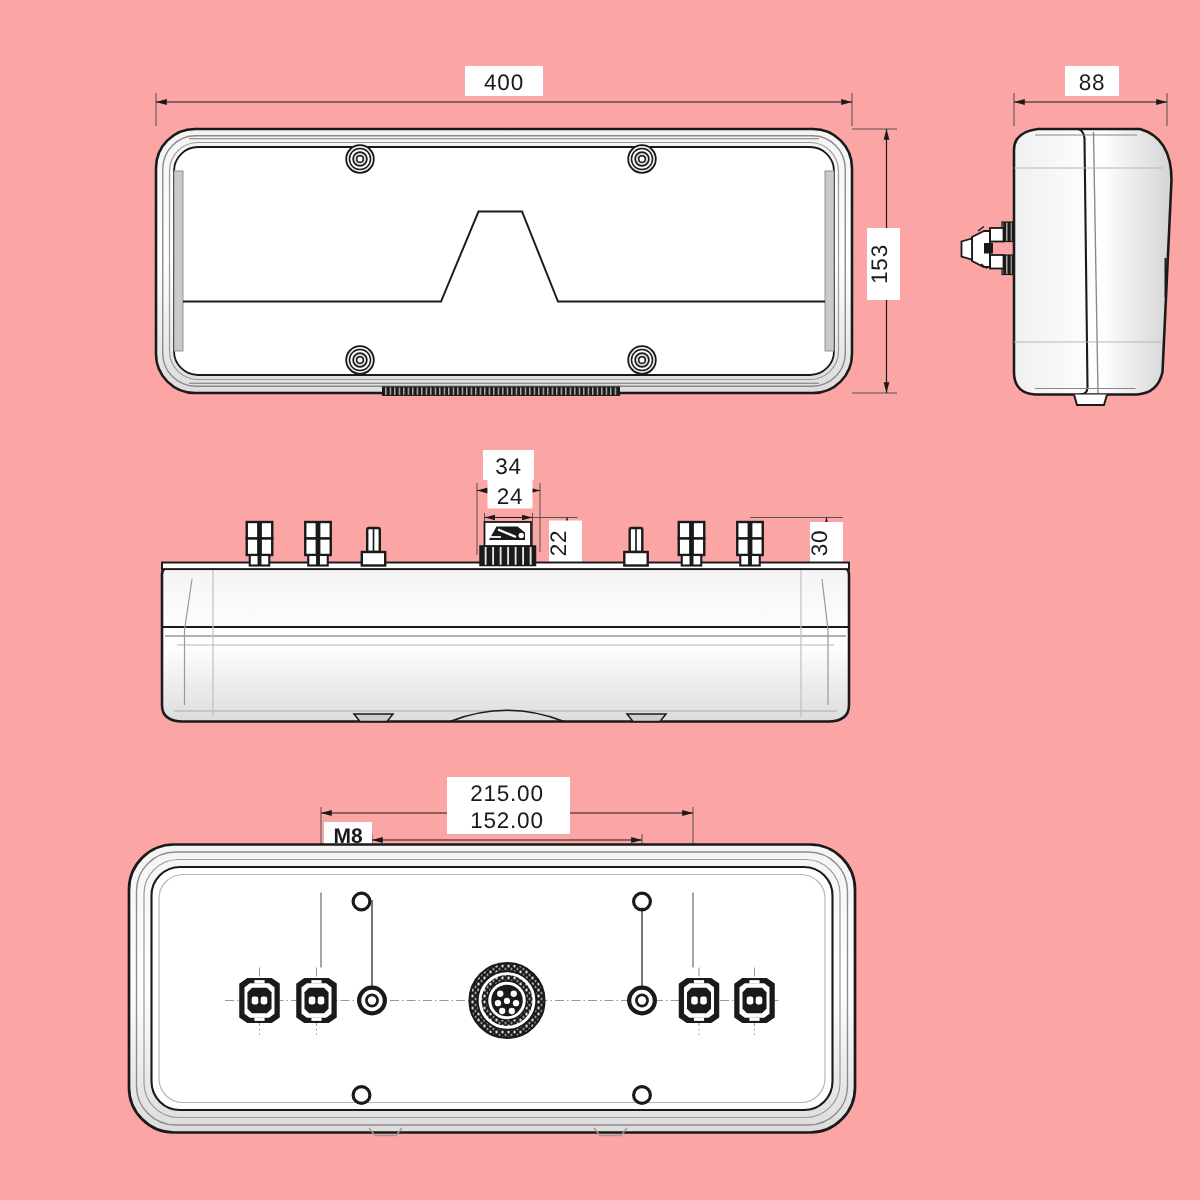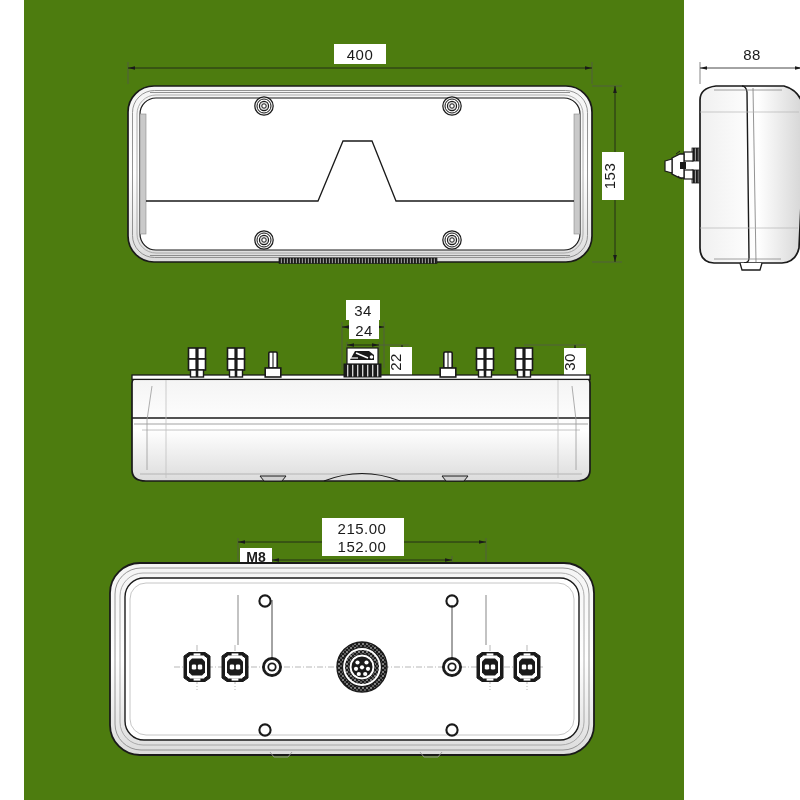--- a/index.html
+++ b/index.html
@@ -9,24 +9,23 @@
     background: #ffffff;
   }
   body {
     width: 800px;
     height: 800px;
     font-family: "Liberation Sans", sans-serif;
     overflow: hidden;
   }
   #drawing-root {
     position: relative;
-    width: 660px;
+    width: 800px;
     height: 800px;
-    background: #4d7c0f;
-    margin-left: 24px;
+    background: #fca5a5;
   }
   svg#drawing {
     display: block;
     width: 800px;
     height: 800px;
   }
   .dim-text {
     font-family: "Liberation Sans", sans-serif;
     font-size: 15px;
     fill: #1a1a1a;

